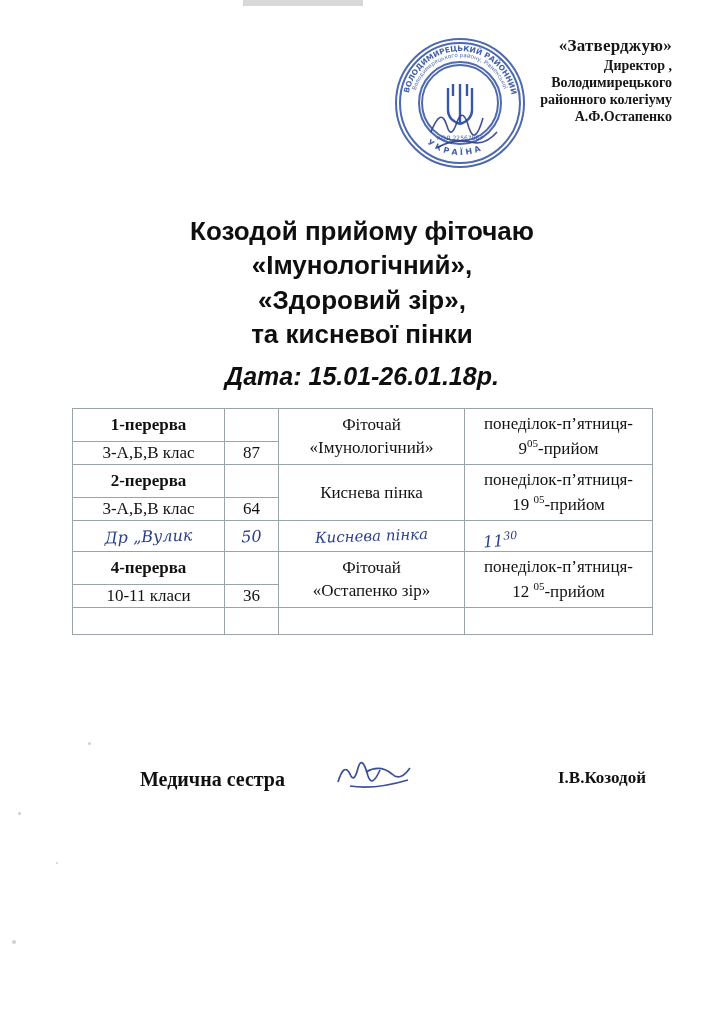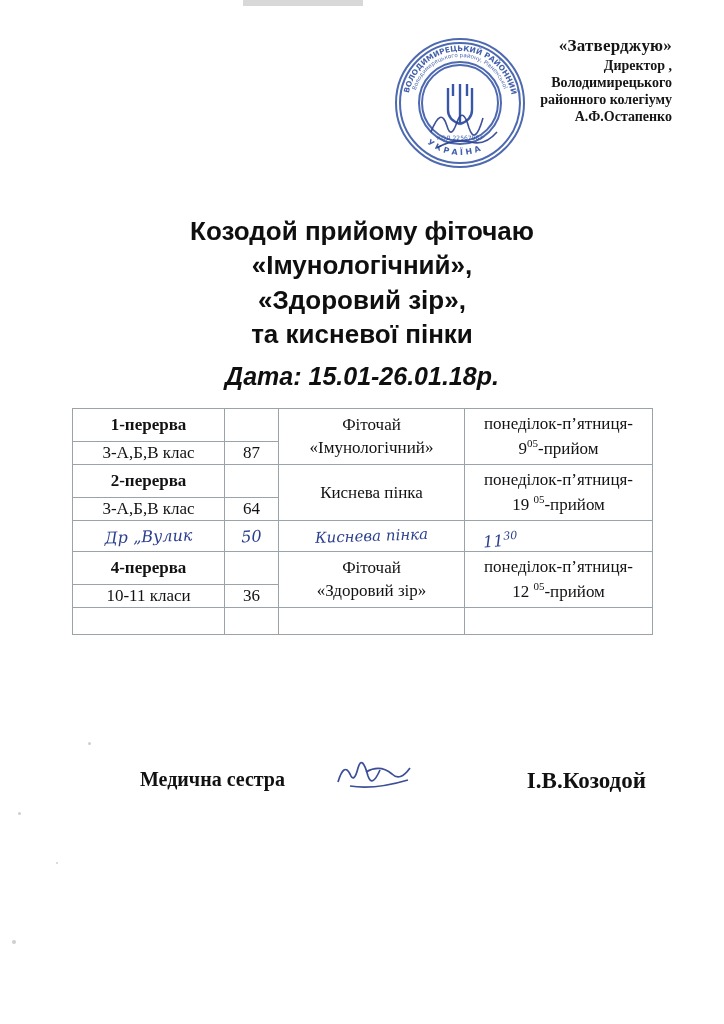--- a/index.html
+++ b/index.html
@@ -187,21 +187,21 @@
     left: 68px;
     top: 0;
     font-weight: bold;
     font-size: 20px;
   }
   .sign-name {
     position: absolute;
     right: 6px;
     top: 0;
     font-weight: bold;
-    font-size: 23px;
+    font-size: 17px;
   }
   .sign-scribble {
     position: absolute;
     left: 258px;
     top: -12px;
     width: 110px;
     height: 36px;
   }
 </style>
 </head>
@@ -340,21 +340,21 @@
             </div>
           </td>
         </tr>
 
         <tr>
           <td class="break-cell">4-перерва</td>
           <td class="blank-cell"></td>
           <td class="blank-cell" rowspan="2">
             <div class="cell-pad two-line">
               <div>Фіточай</div>
-              <div>«Здоровий зір»</div>
+              <div>«Остапенко зір»</div>
             </div>
           </td>
           <td class="blank-cell" rowspan="2">
             <div class="cell-pad two-line">
               <div>понеділок-п’ятниця-</div>
               <div>
                 <span>12</span> <sup>05</sup><span>-прийом</span>
               </div>
             </div>
           </td>

